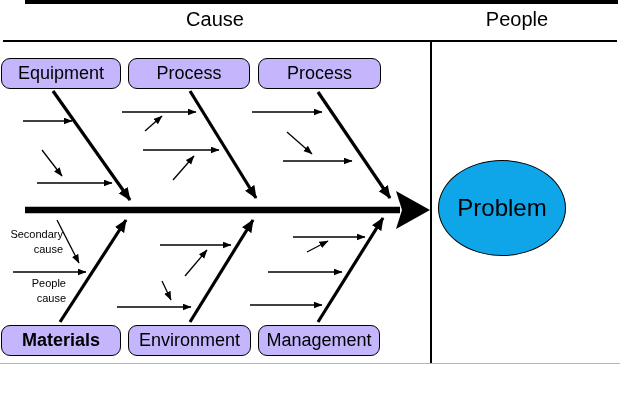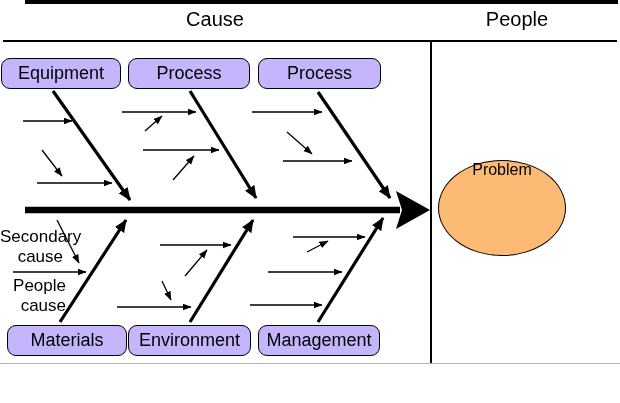--- a/index.html
+++ b/index.html
@@ -15,30 +15,30 @@
   .hdr.cause{left:150px;width:130px;}
   .hdr.effect{left:455px;width:124px;}
   .catbox{
     position:absolute;height:29px;background:#c4b5fd;border:1.6px solid #000;border-radius:9px;
     display:flex;align-items:center;justify-content:center;font-size:18px;z-index:3;
   }
   .r-top{top:58px;} .r-bot{top:325px;}
   .c-equipment{left:1px;width:118px;}
   .c-process{left:128px;width:120px;text-align:right;}
   .c-people{left:258px;width:121px;}
-  .c-materials{left:7px;width:118px;}
+  .c-materials{left:1px;width:118px;font-weight:bold;}
   .c-environment{left:128px;width:121px;}
   .c-management{left:258px;width:120px;}
   .problem{
-    position:absolute;left:438px;top:160px;width:126px;height:94px;background:#fdba74;
+    position:absolute;left:438px;top:160px;width:126px;height:94px;background:#0ea5e9;
     border:1.4px solid #000;border-radius:50%;
-    display:flex;justify-content:center;font-size:16px;z-index:3;
+    display:flex;align-items:center;justify-content:center;font-size:24px;z-index:3;
   }
   .annot{
-    position:absolute;font-size:17px;line-height:20px;text-align:right;
+    position:absolute;font-size:11px;line-height:15px;text-align:right;
     white-space:pre-line;z-index:3;
   }
   .a-secondary{left:0;top:227px;width:63px;}
   .a-primary{left:0;top:276px;width:66px;}
   svg.canvas{position:absolute;left:0;top:0;z-index:2;}
   svg .thin{stroke:#000;stroke-width:1.3;fill:none;}
   svg .bone{stroke:#000;stroke-width:3.2;fill:none;}
   svg .spine{stroke:#000;stroke-width:6.5;fill:none;}
 </style>
 </head>

